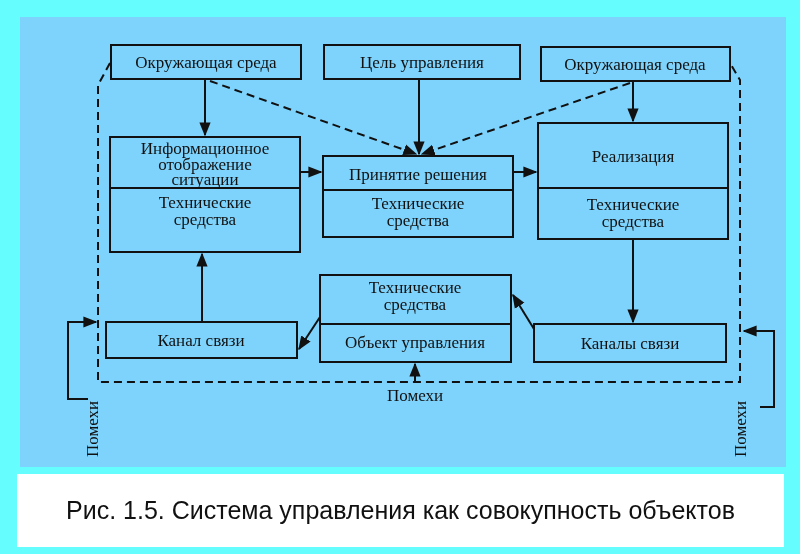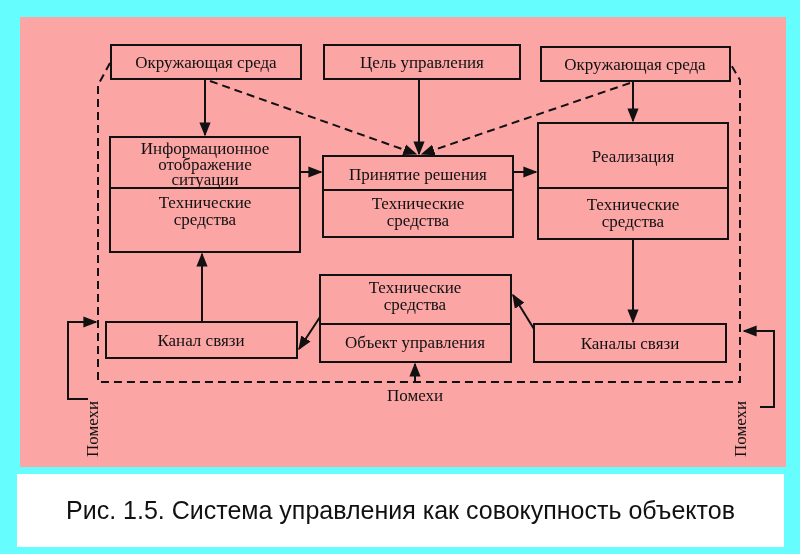--- a/index.html
+++ b/index.html
@@ -1,17 +1,17 @@
 <!DOCTYPE html>
 <html><head>
 <meta charset="utf-8">
 <style>
   html, body { margin:0; padding:0; }
   body { width:800px; height:554px; background:#66fdff; position:relative; overflow:hidden; font-family:"Liberation Serif", serif; }
-  #panel { position:absolute; left:20px; top:17px; width:766px; height:450px; background:#fca5a5; }
+  #panel { position:absolute; left:20px; top:17px; width:766px; height:450px; background:#7dd3fc; }
   #caption-panel { position:absolute; left:17px; top:474px; width:767px; height:73px; background:#fff; display:flex; align-items:center; justify-content:center; text-align:center; }
   #caption { font-family:"Liberation Sans", sans-serif; font-size:25px; line-height:31px; color:#111; width:700px; }
   svg text { font-family:"Liberation Serif", serif; fill:#111; }
 </style>
 </head>
 <body>
 
 <div id="panel">
 <svg width="766" height="450" viewBox="0 0 766 450">
   <defs>

